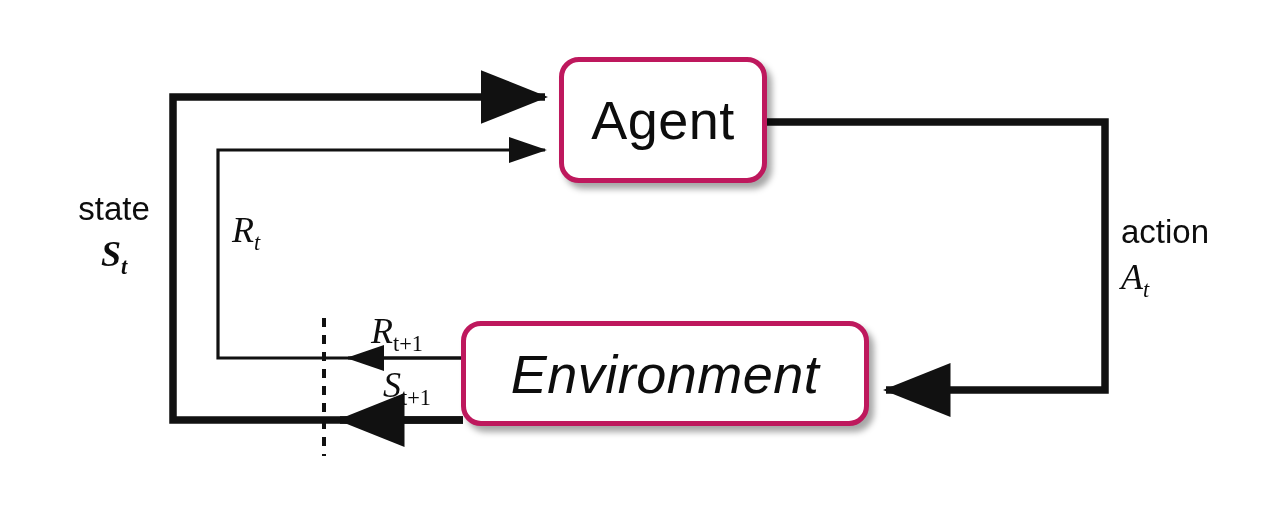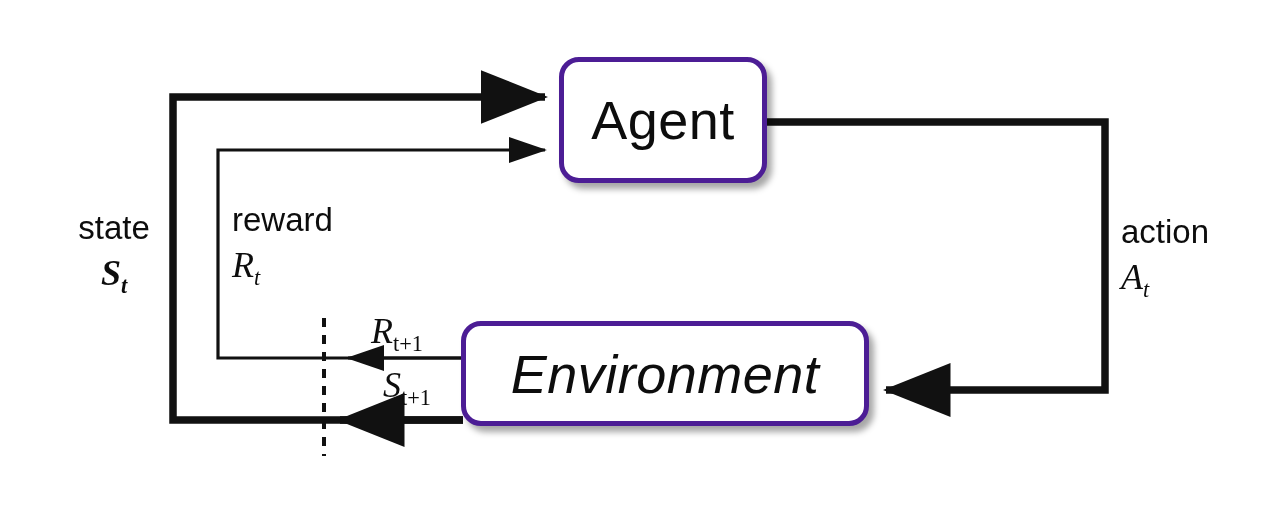--- a/index.html
+++ b/index.html
@@ -20,21 +20,21 @@
   #diagram-svg {
     position: absolute;
     left: 0;
     top: 0;
     width: 1282px;
     height: 526px;
   }
   .node-box {
     position: absolute;
     background: #ffffff;
-    border: 5px solid #4c1d95;
+    border: 5px solid #be185d;
     border-radius: 20px;
     box-shadow: 5px 6px 6px rgba(0,0,0,0.35);
     display: flex;
     align-items: center;
     justify-content: center;
     box-sizing: border-box;
   }
   .node-label {
     font-family: "Liberation Sans", sans-serif;
     font-size: 54px;
@@ -75,21 +75,21 @@
   }
   .sym sub {
     font-size: 0.62em;
     font-style: italic;
   }
   .sym sub .plusnum {
     font-style: normal;
   }
   #label-state {
     left: 66px;
-    top: 211px;
+    top: 192px;
     text-align: center;
     width: 96px;
   }
   #label-state .sym { margin-top: 9px; font-weight: bold; }
   #label-reward {
     left: 232px;
     top: 203px;
     text-align: left;
     width: 135px;
   }
@@ -146,21 +146,20 @@
   <div class="node-box" id="environment-box">
     <span class="node-label">Environment</span>
   </div>
 
   <div class="edge-label" id="label-state">
     <span class="word">state</span>
     <span class="sym"><span>S</span><sub>t</sub></span>
   </div>
 
   <div class="edge-label" id="label-reward">
-    <span class="word">reward</span>
     <span class="sym"><span>R</span><sub>t</sub></span>
   </div>
 
   <div class="edge-label" id="label-action">
     <span class="word">action</span>
     <span class="sym"><span>A</span><sub>t</sub></span>
   </div>
 
   <div class="edge-label" id="label-r-next">
     <span class="sym"><span>R</span><sub><span class="plusnum">t+1</span></sub></span>

